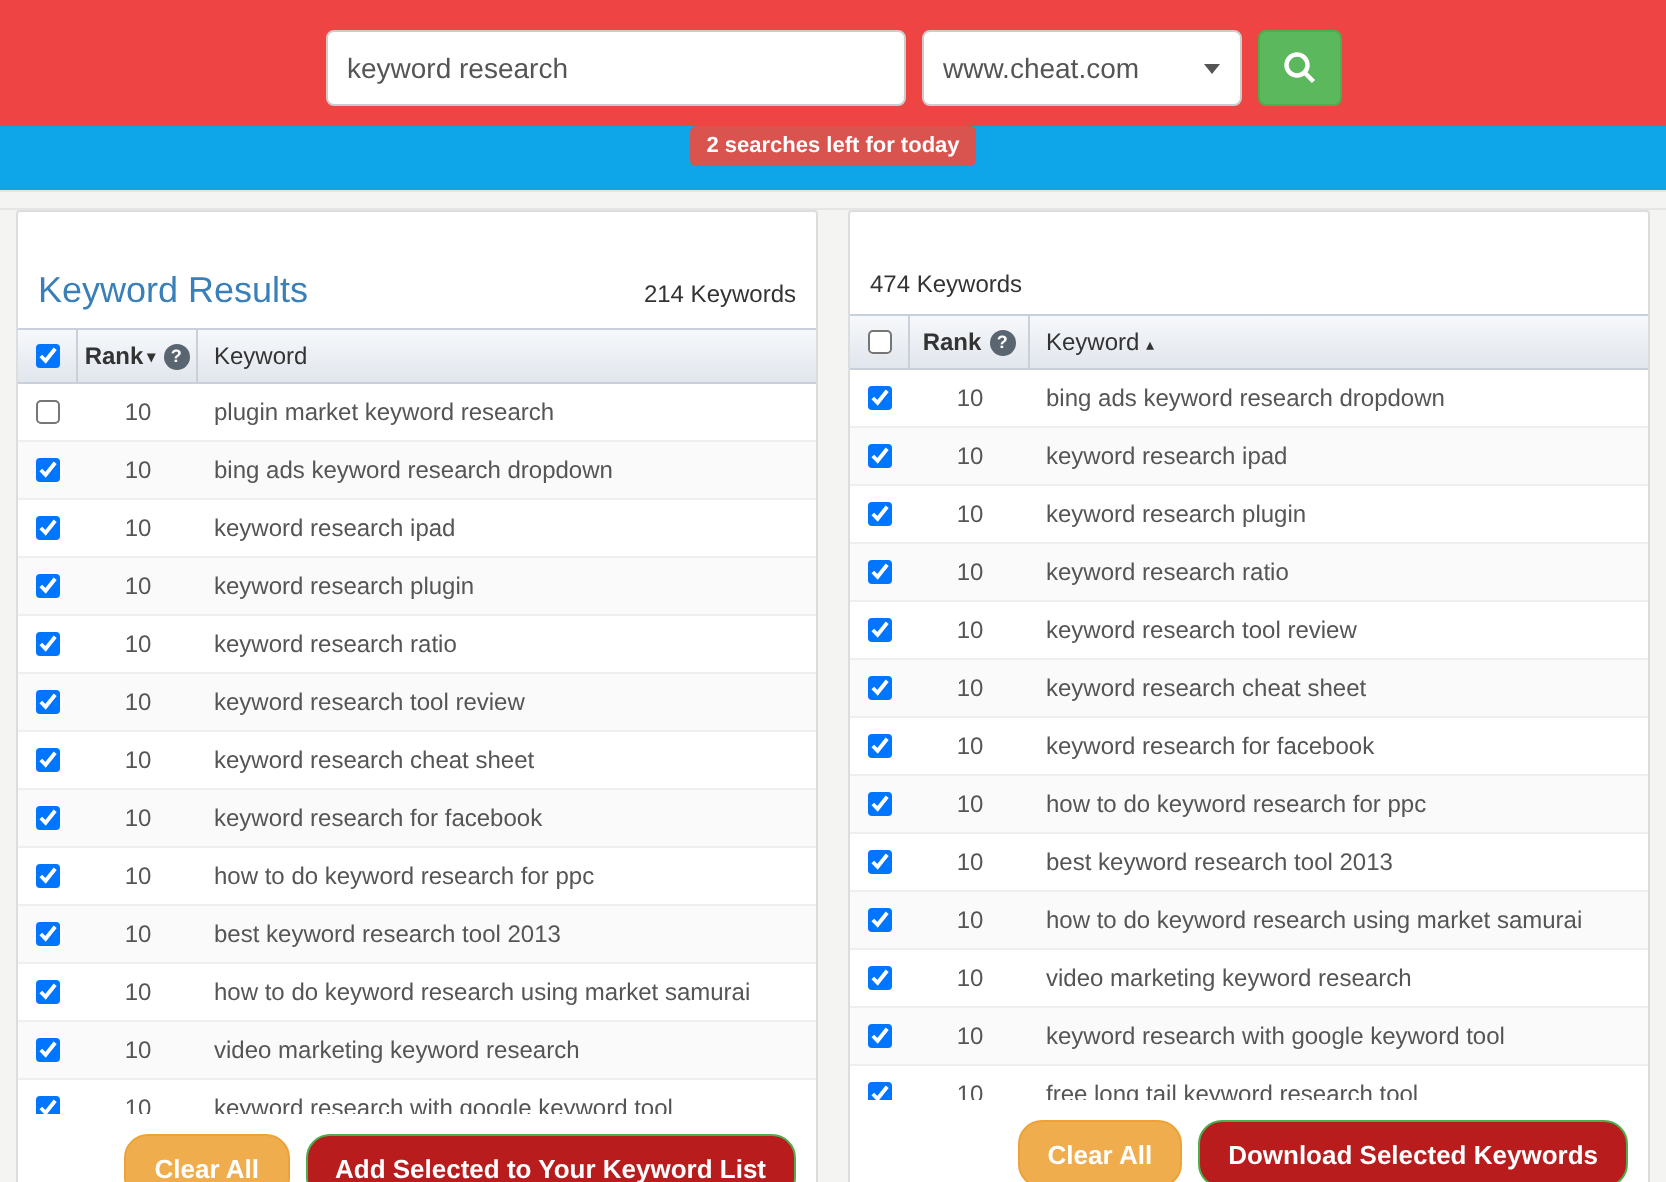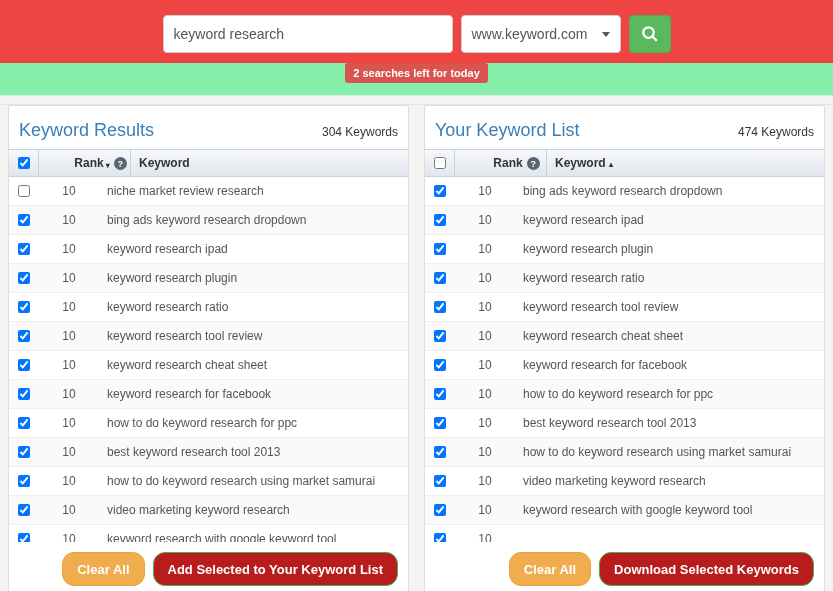--- a/index.html
+++ b/index.html
@@ -3,32 +3,32 @@
 <meta charset="utf-8">
 <style>
 * { margin: 0; padding: 0; box-sizing: border-box; font-family: Arial, Helvetica, sans-serif; }
 body { background: #fff; width: 833px; }
 .top-bar { background: #ef4444; padding: 15px 0 10px; display: flex; justify-content: center; align-items: center; gap: 8px; }
 .search-input { width: 290px; height: 38px; border: 1px solid #ccc; border-radius: 4px; padding: 0 10px; font-size: 14px; color: #555; }
 .search-input::placeholder { color: #999; }
 .domain-select { width: 160px; height: 38px; border: 1px solid #ccc; border-radius: 4px; padding: 0 10px; font-size: 14px; color: #555; background: #fff; position: relative; display: flex; align-items: center; justify-content: space-between; cursor: pointer; }
 .caret-down { border-left: 4px solid transparent; border-right: 4px solid transparent; border-top: 5px solid #555; }
 .search-btn { width: 42px; height: 38px; background: #5cb85c; border: 1px solid #4cae4c; border-radius: 4px; display: flex; align-items: center; justify-content: center; cursor: pointer; }
-.notice-row { display: flex; justify-content: center; padding: 0 0 12px; background: #86efac; }
+.notice-row { display: flex; justify-content: center; padding: 0 0 12px; background: #0ea5e9; }
 .notice-badge { background: #d9534f; color: #fff; font-size: 11px; font-weight: bold; padding: 4px 8px; border-radius: 3px; }
 .strip { height: 10px; background: #f4f4f2; border-top: 1px solid #e5e5e5; border-bottom: 1px solid #e5e5e5; }
 .panels { display: flex; gap: 15px; padding: 0 8px 15px; background: #f4f4f2; }
 .panel { flex: 1; background: #fff; border: 1px solid #ddd; border-radius: 2px; display: flex; flex-direction: column; }
-.panel-header { display: flex; justify-content: space-between; align-items: baseline; padding: 14px 10px 8px; }
+.panel-header { display: flex; justify-content: space-between; align-items: baseline; padding: 14px 10px 8px; margin-top: 15px; }
 .panel-title { font-size: 18px; color: #3a7fb8; font-weight: normal; }
 .panel-count { font-size: 12px; color: #333; }
 .grid-head { display: flex; background: linear-gradient(#f6f8fb,#e1e6ed); border-top: 1px solid #c9d0d9; border-bottom: 1px solid #c9d0d9; font-size: 12px; color: #333; }
 .gh-check { width: 30px; display: flex; align-items: center; justify-content: center; border-right: 1px solid #c9d0d9; padding: 6px 0; }
-.gh-rank { width: 60px; display: flex; align-items: flex-end; justify-content: center; gap: 2px; border-right: 1px solid #c9d0d9; padding: 6px 0; font-weight: bold; margin-left: 32px; }
-.gh-kw { flex: 1; padding: 6px 8px; font-weight: bold; }
+.gh-rank { width: 60px; display: flex; align-items: center; justify-content: center; gap: 2px; border-right: 1px solid #c9d0d9; padding: 6px 0; font-weight: bold; }
+.gh-kw { flex: 1; padding: 6px 8px; font-weight: normal; }
 .help-icon { width: 13px; height: 13px; border-radius: 50%; background: #5a6572; color: #fff; font-size: 9px; display: inline-flex; align-items: center; justify-content: center; font-weight: bold; margin-left: 2px; }
 .sort-arrow { font-size: 8px; color: #333; }
 .grid-body-wrap { position: relative; display: flex; }
 .grid-body { flex: 1; height: 365px; overflow-y: scroll; }
 .grid-body::-webkit-scrollbar { width: 17px; }
 .grid-body::-webkit-scrollbar-track { background: #f0f0f0; border-left: 1px solid #ddd; }
 .grid-body::-webkit-scrollbar-thumb { background: #c1c1c1; border: 1px solid #a8a8a8; }
 .grid-body::-webkit-scrollbar-button { background: #f0f0f0; border: 1px solid #c1c1c1; height: 17px; }
 .row { display: flex; border-bottom: 1px solid #eee; font-size: 12px; color: #555; }
 .row:nth-child(odd) { background: #fff; }
@@ -41,21 +41,21 @@
 .btn { height: 34px; border-radius: 12px; padding: 13px 14px; font-size: 13px; font-weight: bold; cursor: pointer; display: inline-flex; align-items: center; }
 .btn-orange { background: #f0ad4e; color: #fff; border: 1px solid #eea236; }
 .btn-green { background: #b91c1c; color: #fff; border: 1px solid #4cae4c; }
 </style>
 </head>
 <body>
 
 <div class="top-bar">
   <input class="search-input" value="keyword research" style="">
   <div class="domain-select">
-    <span>www.keyword.com</span>
+    <span>www.cheat.com</span>
     <span class="caret-down"></span>
   </div>
   <button class="search-btn">
     <svg width="18" height="18" viewBox="0 0 24 24" fill="none" stroke="#fff" stroke-width="3">
         <circle cx="10" cy="10" r="7"></circle>
         <line x1="21" y1="21" x2="15" y2="15"></line>
       </svg>
   </button>
 </div>
 
@@ -63,21 +63,21 @@
   <span class="notice-badge">2 searches left for today</span>
 </div>
 
 <div class="strip"></div>
 
 <div class="panels">
 
   <div class="panel">
     <div class="panel-header">
       <div class="panel-title">Keyword Results</div>
-      <div class="panel-count">304 Keywords</div>
+      <div class="panel-count">214 Keywords</div>
     </div>
     <div class="grid-head">
       <div class="gh-check">
         <input type="checkbox" checked="" style="">
       </div>
       <div class="gh-rank">
         <span>Rank</span>
         <span class="sort-arrow">▾</span>
         <span class="help-icon">?</span>
       </div>
@@ -85,21 +85,21 @@
         <span>Keyword</span>
       </div>
     </div>
     <div class="grid-body-wrap">
       <div class="grid-body" id="left-grid">
           <div class="row">
             <div class="r-check">
               <input type="checkbox" style="">
             </div>
             <div class="r-rank">10</div>
-            <div class="r-kw">niche market review research</div>
+            <div class="r-kw">plugin market keyword research</div>
           </div>
           <div class="row">
             <div class="r-check">
               <input type="checkbox" checked="" style="">
             </div>
             <div class="r-rank">10</div>
             <div class="r-kw">bing ads keyword research dropdown</div>
           </div>
           <div class="row">
             <div class="r-check">
@@ -181,21 +181,20 @@
         </div>
     </div>
     <div class="panel-footer">
       <button class="btn btn-orange">Clear All</button>
       <button class="btn btn-green">Add Selected to Your Keyword List</button>
     </div>
   </div>
 
   <div class="panel">
     <div class="panel-header">
-      <div class="panel-title">Your Keyword List</div>
       <div class="panel-count">474 Keywords</div>
     </div>
     <div class="grid-head">
       <div class="gh-check">
         <input type="checkbox" style="">
       </div>
       <div class="gh-rank">
         <span>Rank</span>
         <span class="help-icon">?</span>
       </div>
@@ -288,20 +287,21 @@
               <input type="checkbox" checked="" style="">
             </div>
             <div class="r-rank">10</div>
             <div class="r-kw">keyword research with google keyword tool</div>
           </div>
           <div class="row">
             <div class="r-check">
               <input type="checkbox" checked="" style="">
             </div>
             <div class="r-rank">10</div>
+            <div class="r-kw">free long tail keyword research tool</div>
           </div>
         </div>
     </div>
     <div class="panel-footer">
       <button class="btn btn-orange">Clear All</button>
       <button class="btn btn-green">Download Selected Keywords</button>
     </div>
   </div>
 
 </div>

